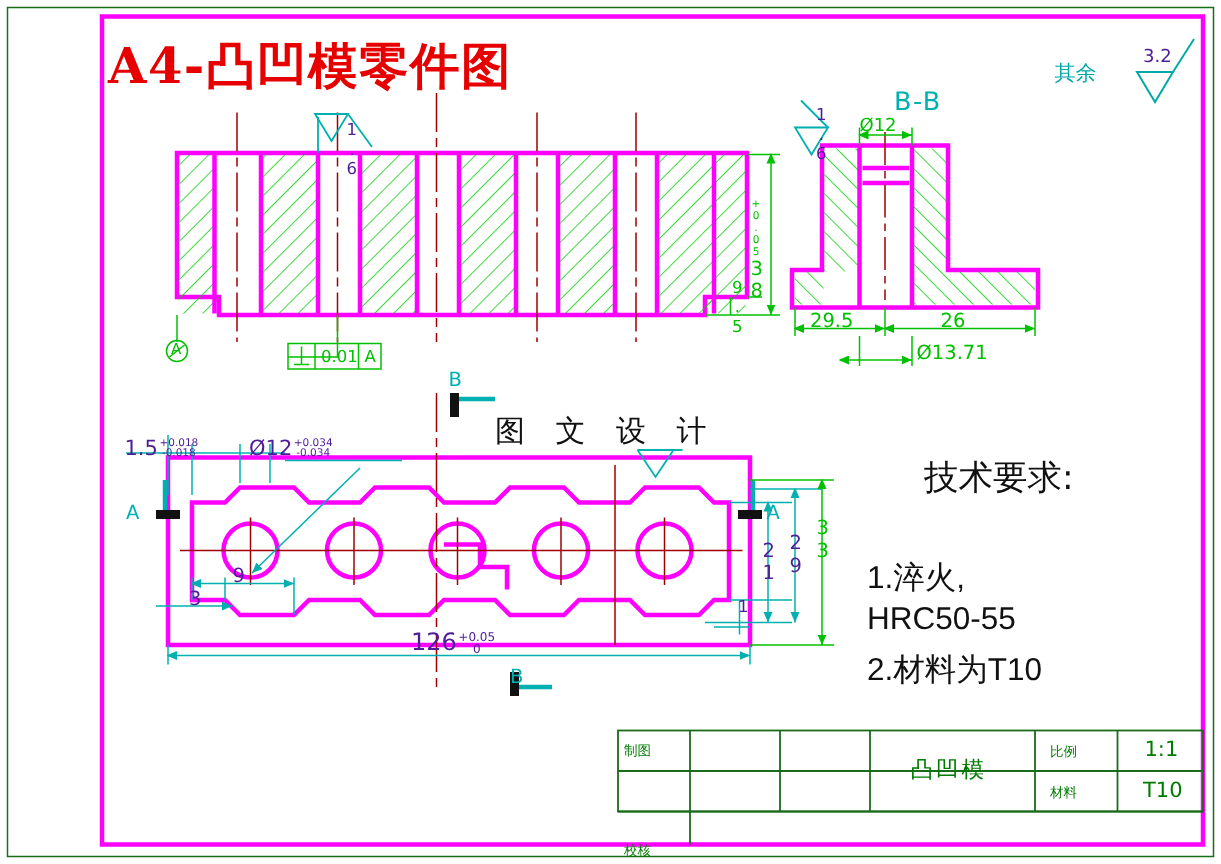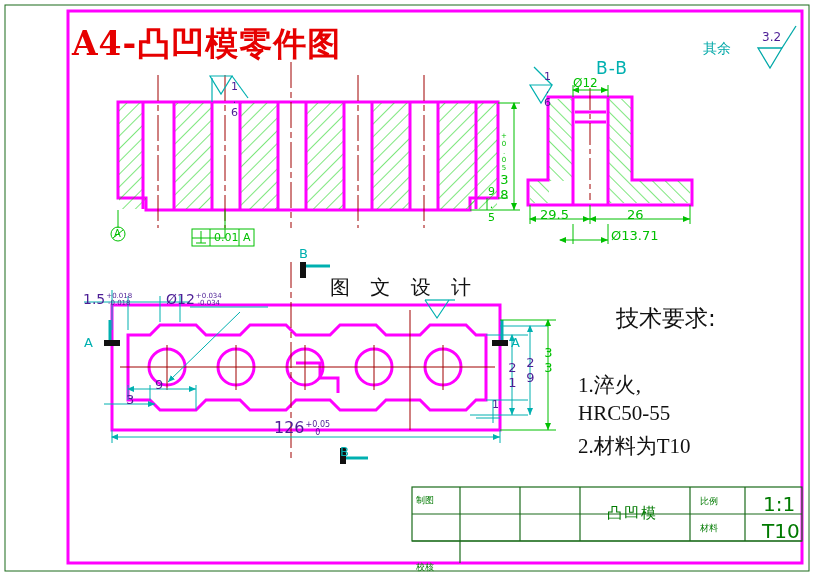--- a/index.html
+++ b/index.html
@@ -11,25 +11,25 @@
 
   .title-main{font-family:"DejaVu Serif","Liberation Serif",serif;
     font-weight:bold;font-size:33px;letter-spacing:1px;color:#e60000;}
   .cjk{font-family:"DejaVu Sans","Liberation Sans",sans-serif;}
   .dim{font-size:12px;color:#4c1d95;font-family:"DejaVu Sans",sans-serif;}
   .dimg{font-size:11px;color:#00c000;font-family:"DejaVu Sans",sans-serif;}
   .vert{writing-mode:vertical-rl;text-orientation:upright;}
   .tol{display:inline-block;vertical-align:middle;font-size:7px;line-height:7px;
        text-align:center;margin-left:1px;}
   .tech-head{font-size:23px;color:#111;font-family:"DejaVu Sans",sans-serif;}
-  .tech-line{font-size:21px;color:#111;font-family:Liberation Serif, serif;}
+  .tech-line{font-size:21px;color:#111;font-family:Liberation Sans, sans-serif;}
   .design-txt{font-size:20px;color:#111;letter-spacing:7px;
       font-family:"DejaVu Serif","Liberation Serif",serif;}
   .tb-label{font-size:9px;color:#007a00;font-family:"DejaVu Sans",sans-serif;}
-  .tb-val{font-size:20px;color:#007a00;font-family:"DejaVu Sans",sans-serif;}
+  .tb-val{font-size:14px;color:#007a00;font-family:"DejaVu Sans",sans-serif;}
   .tb-part{font-size:15px;color:#007a00;font-family:"DejaVu Sans",sans-serif;letter-spacing:2px;}
   .sec-lab{font-size:13px;color:#00b0b0;font-family:"DejaVu Sans",sans-serif;}
   .bb-lab{font-size:17px;color:#00b0b0;letter-spacing:1px;}
   .qiyu{font-size:14px;color:#00a8a8;}
 </style>
 </head>
 <body>
 
 <div class="stage">
 

